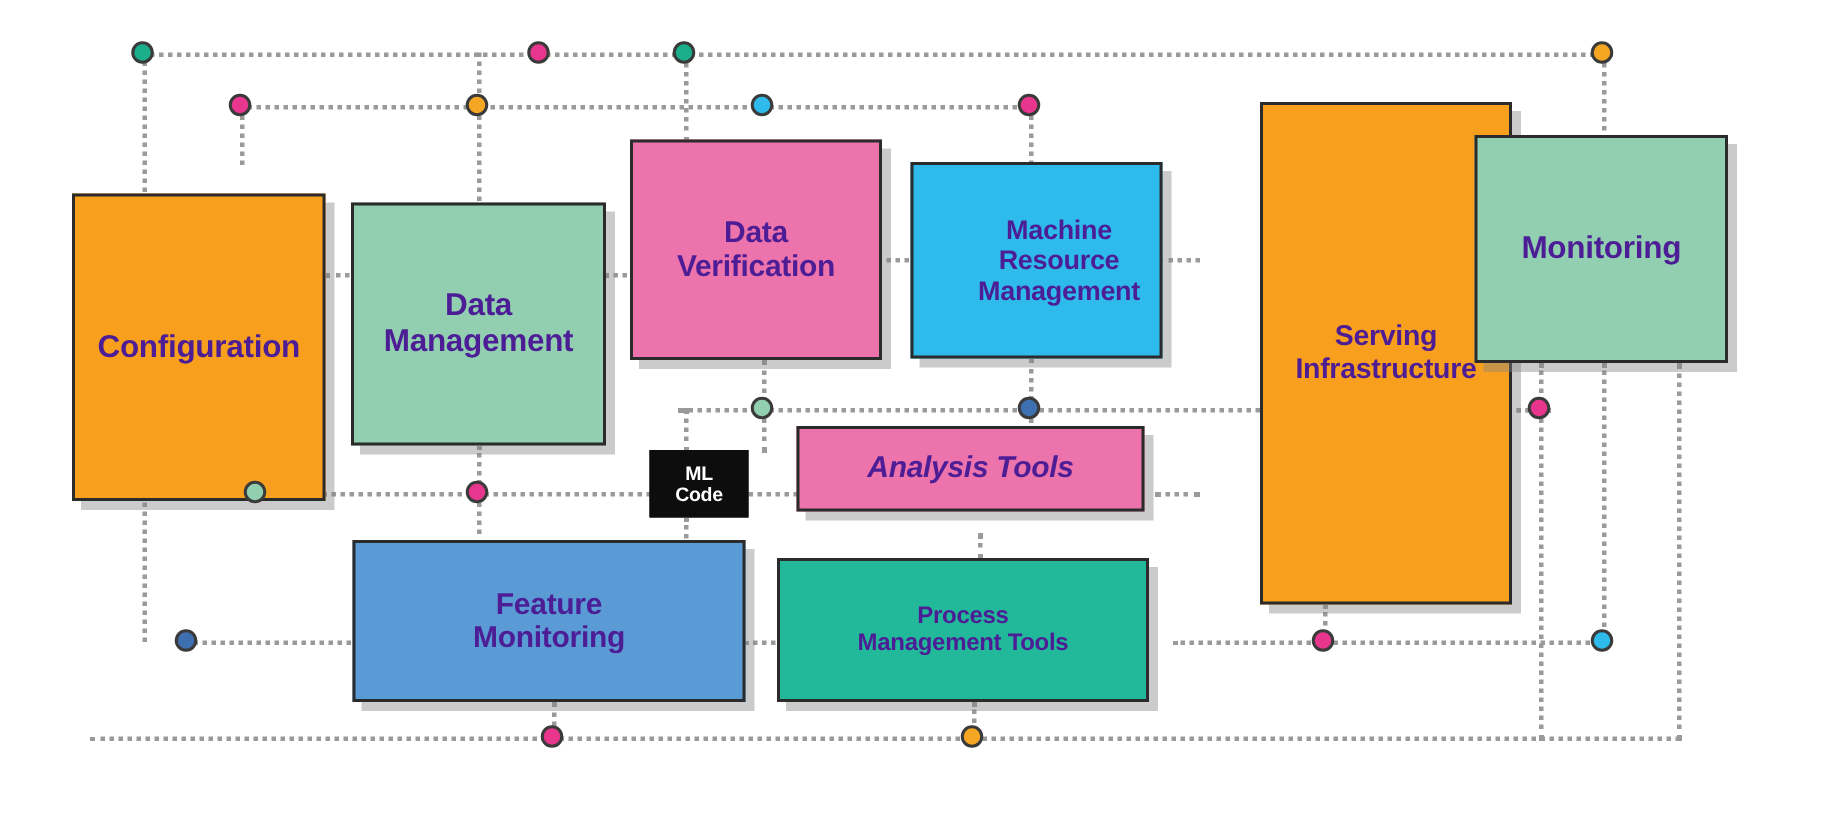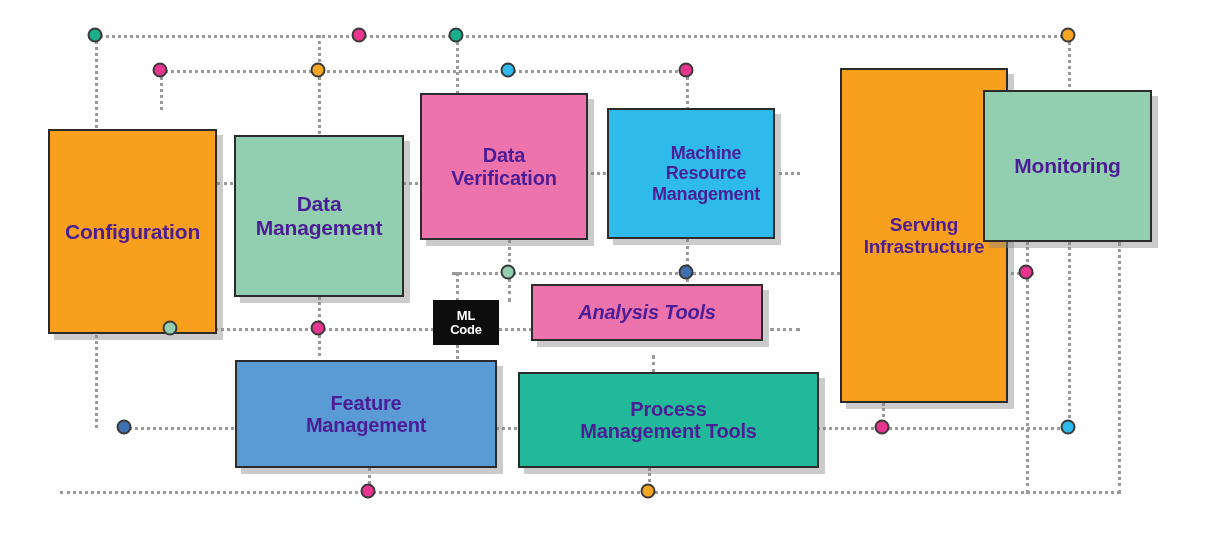--- a/index.html
+++ b/index.html
@@ -92,22 +92,22 @@
       <div class="box" style="left: 420px; top: 93px; width: 168px; height: 147px; background: rgb(236, 115, 172); font-size: 20px; border-color: rgb(43, 43, 43);"><span>Data
 Verification</span></div>
       <div class="box" style="left: 607px; top: 108px; width: 168px; height: 131px; background: rgb(46, 187, 236); font-size: 18px; border-color: rgb(43, 43, 43); padding-left: 36px;"><span>Machine
 Resource
 Management</span></div>
       <div class="box" style="left: 795px; top: 68px; width: 168px; height: 335px; background: rgb(248, 160, 30); font-size: 19px; border-color: rgb(43, 43, 43); margin-left: 45px;"><span>Serving
 Infrastructure</span></div>
       <div class="box" style="left: 983px; top: 90px; width: 169px; height: 152px; background: rgb(146, 207, 176); font-size: 21px; border-color: rgb(43, 43, 43);"><span>Monitoring</span></div>
       <div class="box" style="left: 531px; top: 284px; width: 232px; height: 57px; background: rgb(236, 115, 172); font-size: 20px; border-color: rgb(43, 43, 43); font-style: italic;"><span>Analysis Tools</span></div>
       <div class="box" style="left: 235px; top: 360px; width: 262px; height: 108px; background: rgb(91, 155, 213); font-size: 20px; border-color: rgb(43, 43, 43);"><span>Feature
-Management</span></div>
-      <div class="box" style="left: 518px; top: 372px; width: 301px; height: 96px; background: rgb(34, 184, 154); font-size: 20px; border-color: rgb(43, 43, 43);"><span>Process
+Monitoring</span></div>
+      <div class="box" style="left: 518px; top: 372px; width: 248px; height: 96px; background: rgb(34, 184, 154); font-size: 16px; border-color: rgb(43, 43, 43);"><span>Process
 Management Tools</span></div>
       <div class="mlcode" style="left: 433px; top: 300px; width: 66px; height: 45px;"><span>ML
 Code</span></div>
     </div>
   <div id="dots-layer">
       <div class="dot" style="left: 95px; top: 35px; background: rgb(26, 174, 138);"></div>
       <div class="dot" style="left: 359px; top: 35px; background: rgb(232, 54, 143);"></div>
       <div class="dot" style="left: 456px; top: 35px; background: rgb(26, 174, 138);"></div>
       <div class="dot" style="left: 1068px; top: 35px; background: rgb(245, 166, 35);"></div>
       <div class="dot" style="left: 160px; top: 70px; background: rgb(232, 54, 143);"></div>

